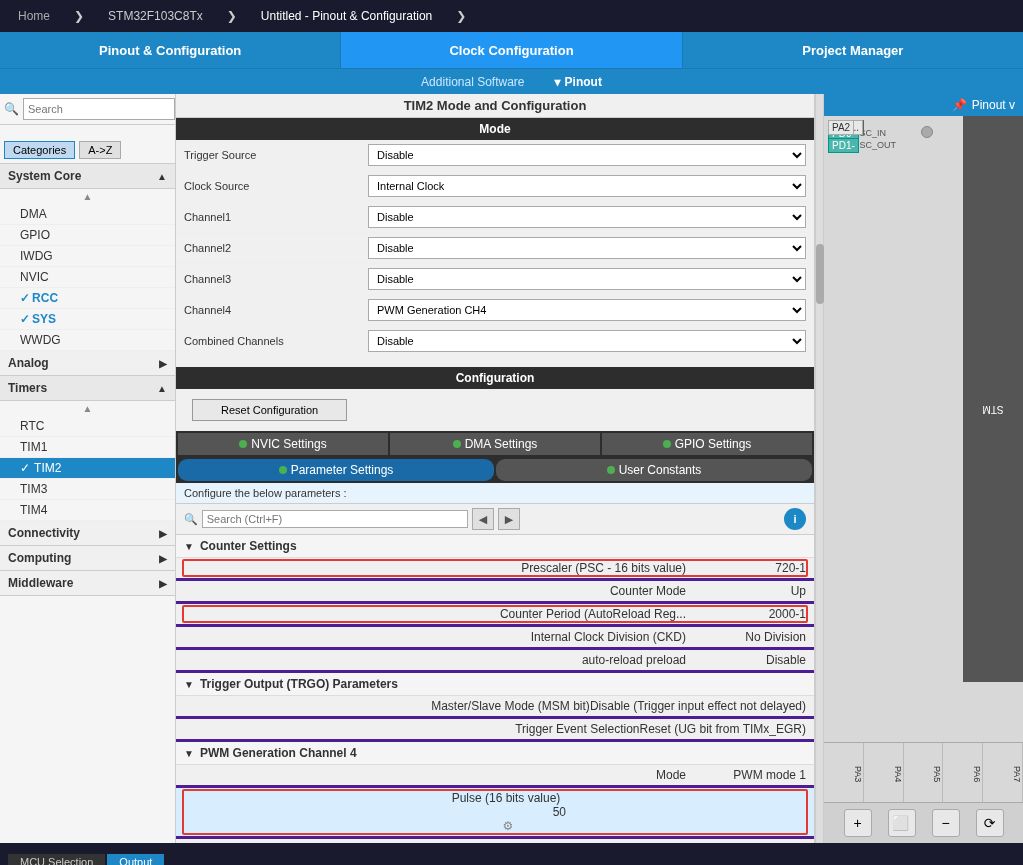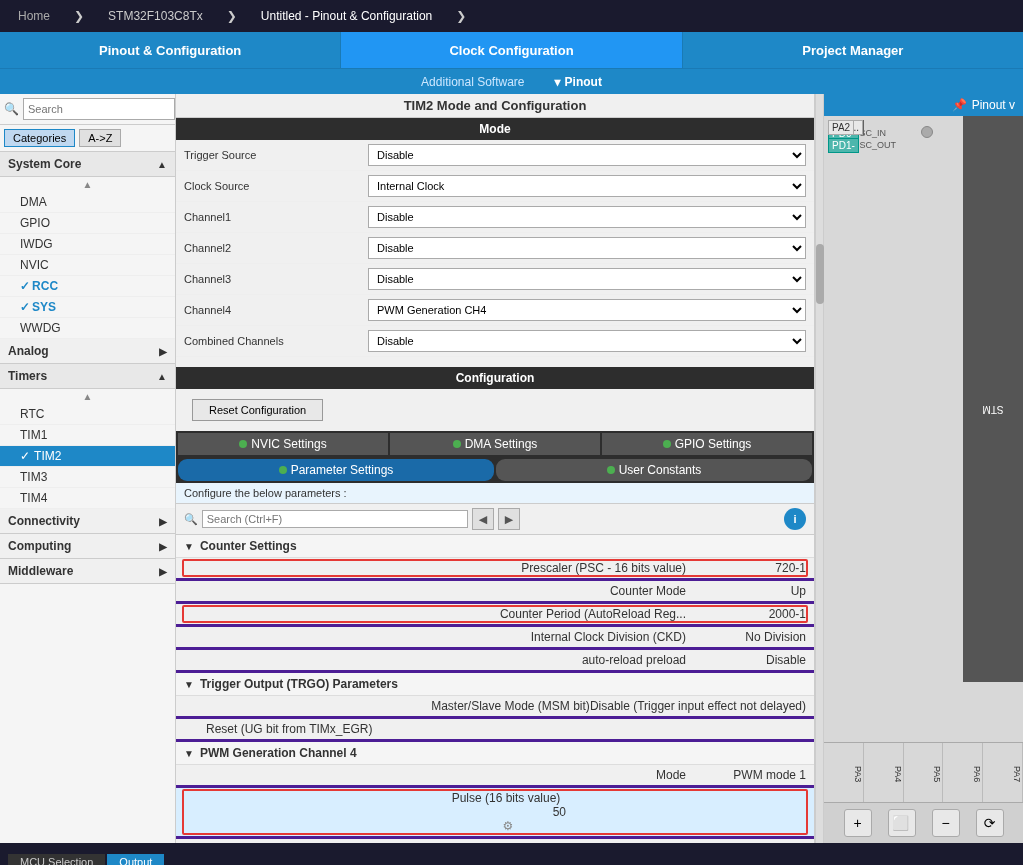--- a/index.html
+++ b/index.html
@@ -100,20 +100,21 @@
       padding: 4px;
       gap: 4px;
       border-bottom: 1px solid #ccc;
     }
     .filter-btn {
       padding: 2px 8px;
       background: #e0e0e0;
       border: 1px solid #aaa;
       cursor: pointer;
       font-size: 11px;
+      margin-top: 12px;
     }
     .filter-btn.active { background: #c0d8f0; border-color: #1e88c7; }
 
     .sidebar-section {
       padding: 0;
     }
     .sidebar-section-header {
       display: flex;
       align-items: center;
       justify-content: space-between;
@@ -193,21 +194,21 @@
       background: #2d2d2d;
       color: white;
       text-align: center;
       padding: 4px;
       font-size: 12px;
       font-weight: bold;
       margin-top: 10px;
     }
     .reset-btn {
       margin: 6px 8px;
-      padding: 4px 16px;
+      padding: 4px 28px;
       background: #e8e8e8;
       border: 1px solid #999;
       cursor: pointer;
       font-size: 11px;
     }
 
     
     .config-tabs {
       display: flex;
       background: #2d2d2d;
@@ -693,20 +694,21 @@
 
         <div class="param-group-header">
           <span class="arrow">▼</span>
           <span>Trigger Output (TRGO) Parameters</span>
         </div>
         <div class="param-row">
           <span class="param-name">Master/Slave Mode (MSM bit)</span>
           <span class="param-value">Disable (Trigger input effect not delayed)</span>
         </div>
         <div class="param-row">
+          <span class="param-name">Trigger Event Selection</span>
           <span class="param-value">Reset (UG bit from TIMx_EGR)</span>
         </div>
 
         <div class="param-group-header">
           <span class="arrow">▼</span>
           <span>PWM Generation Channel 4</span>
         </div>
         <div class="param-row">
           <span class="param-name">Mode</span>
           <span class="param-value">PWM mode 1</span>

